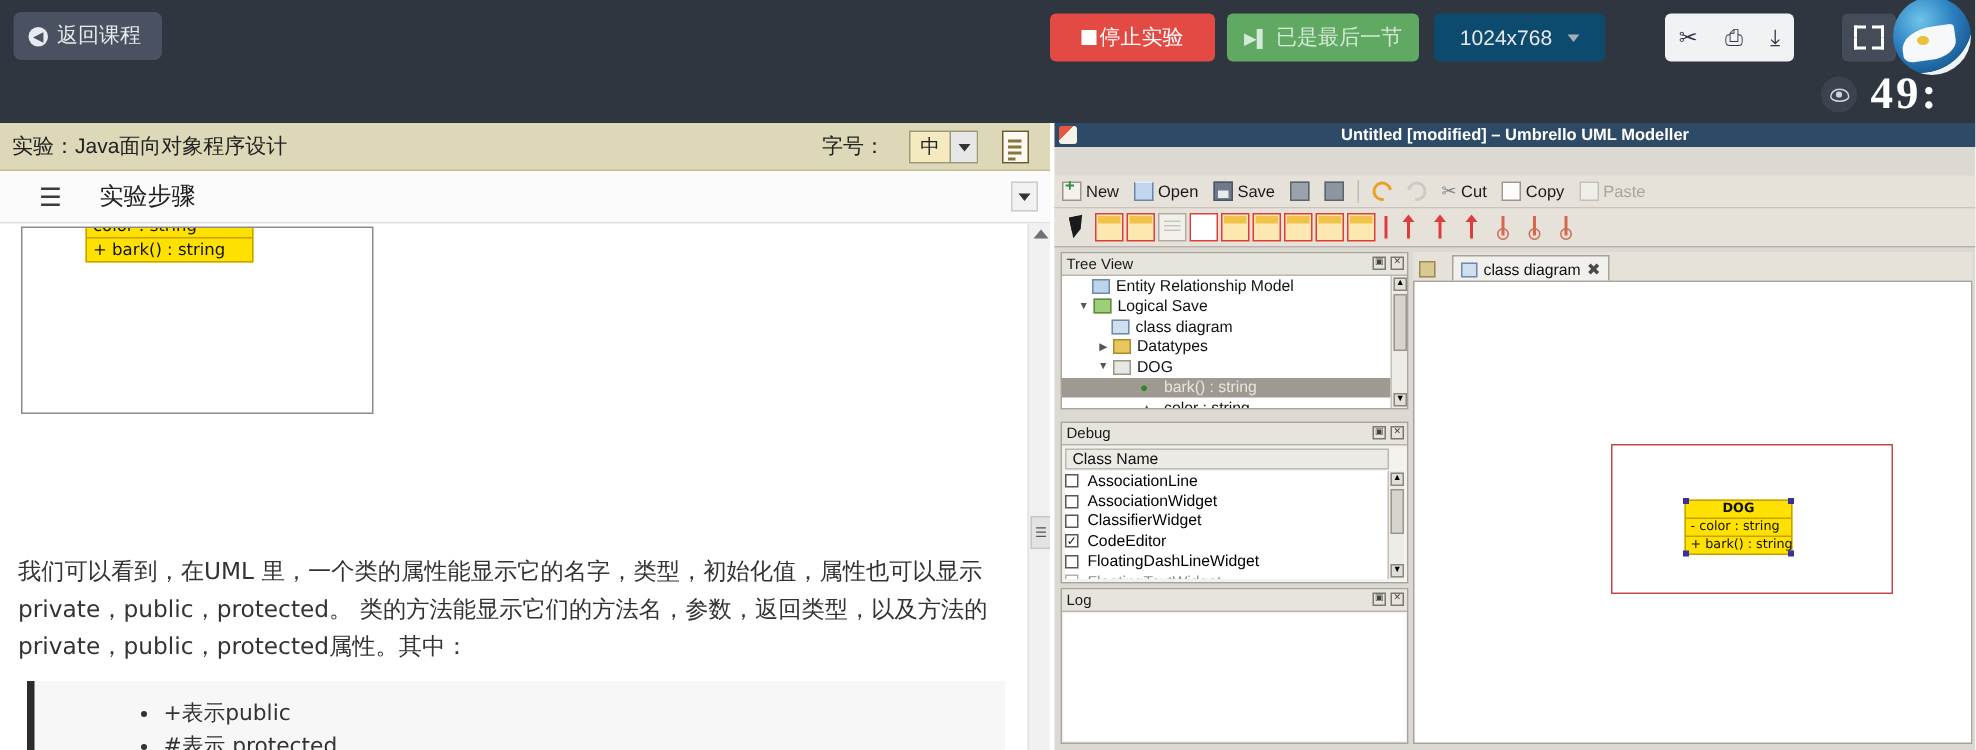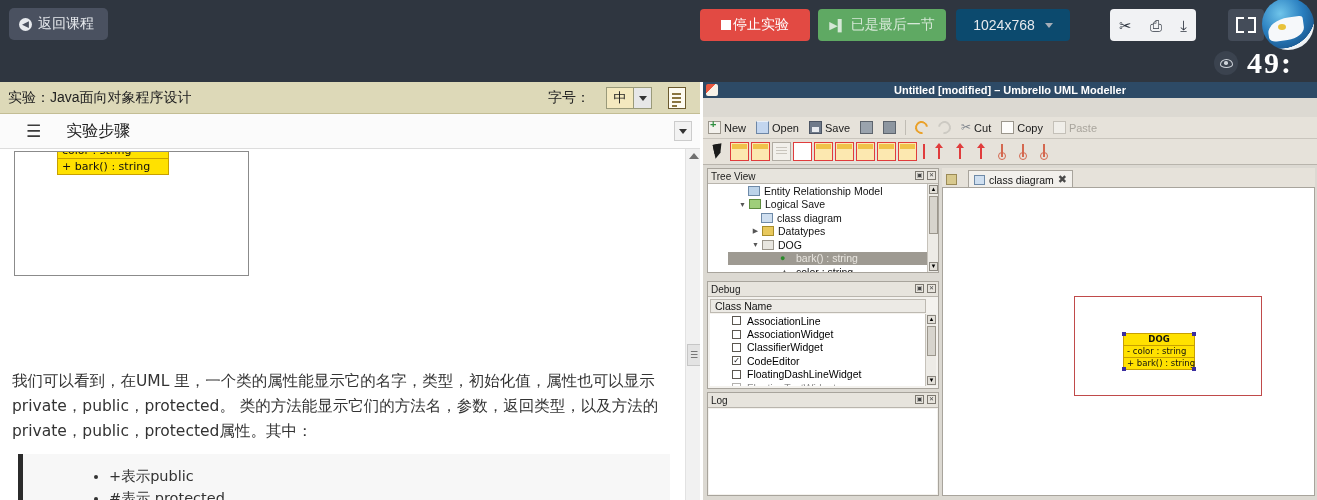--- a/index.html
+++ b/index.html
@@ -301,21 +301,21 @@
     padding-left: 3px; position: relative;
   }
   .dock-btns { position: absolute; right: 2px; top: 2px; display: flex; gap: 3px; }
   .dbx {
     width: 9px; height: 9px; border: 1px solid #7c7870; background: #e7e4dd;
     font-size: 6px; color: #444; line-height: 7px; text-align: center; cursor: pointer;
   }
   .treeview { left: 4px; top: 86px; width: 232px; height: 105px; }
   .tv-body {
     position: absolute; left: 0; top: 15px; right: 0; bottom: 0;
-    background: #ffffff; overflow: hidden; font-size: 10.5px; color: #111; padding-left: 20px;
+    background: #ffffff; overflow: hidden; font-size: 10.5px; color: #111;
   }
   .tnode { display:flex; align-items:center; height:13.5px; padding-left:4px; white-space:nowrap; cursor:pointer; }
   .tnode.sel { background: #9e9a92; color: #e9e6e0; }
   .tw { width: 13px; flex: none; text-align: center; font-size: 7px; color: #555; }
   .tfold {
     width: 12px; height: 10px; flex: none; margin-right: 4px;
     background: #e8c85c; border: 1px solid #a88d2a;
   }
   .tfold.green { background: #9fce7a; border-color: #5d8c3e; }
   .tfold.er { background: #bdd4ea; border-color: #6e8aa8; }
@@ -336,21 +336,21 @@
   .debugdock { left: 4px; top: 199px; width: 232px; height: 108px; }
   .clsname-h {
     position: absolute; left: 2px; top: 17px; width: 216px; height: 14px;
     background: #eceae5; border: 1px solid #bdb9b1; font-size: 10.5px;
     color: #111; display: flex; align-items: center; padding-left: 4px;
   }
   .dbg-body {
     position: absolute; left: 2px; top: 32px; width: 216px; bottom: 2px;
     background: #ffffff; overflow: hidden; font-size: 10.5px;
   }
-  .crow { display: flex; align-items: center; height: 13.4px; padding-left: 22px; white-space: nowrap; }
+  .crow { display: flex; align-items: center; height: 13.4px; white-space: nowrap; }
   .cbx {
     width: 9px; height: 9px; border: 1px solid #5b5750; background: #fff;
     margin-right: 6px; flex: none; font-size: 8px; line-height: 8px;
     text-align: center; color: #111; cursor: pointer;
   }
   .logdock { left: 4px; top: 310px; width: 232px; height: 104px; }
   .log-body { position: absolute; left: 1px; top: 16px; right: 1px; bottom: 1px; background: #fff; }
 
   
   .canvas-wrap {

